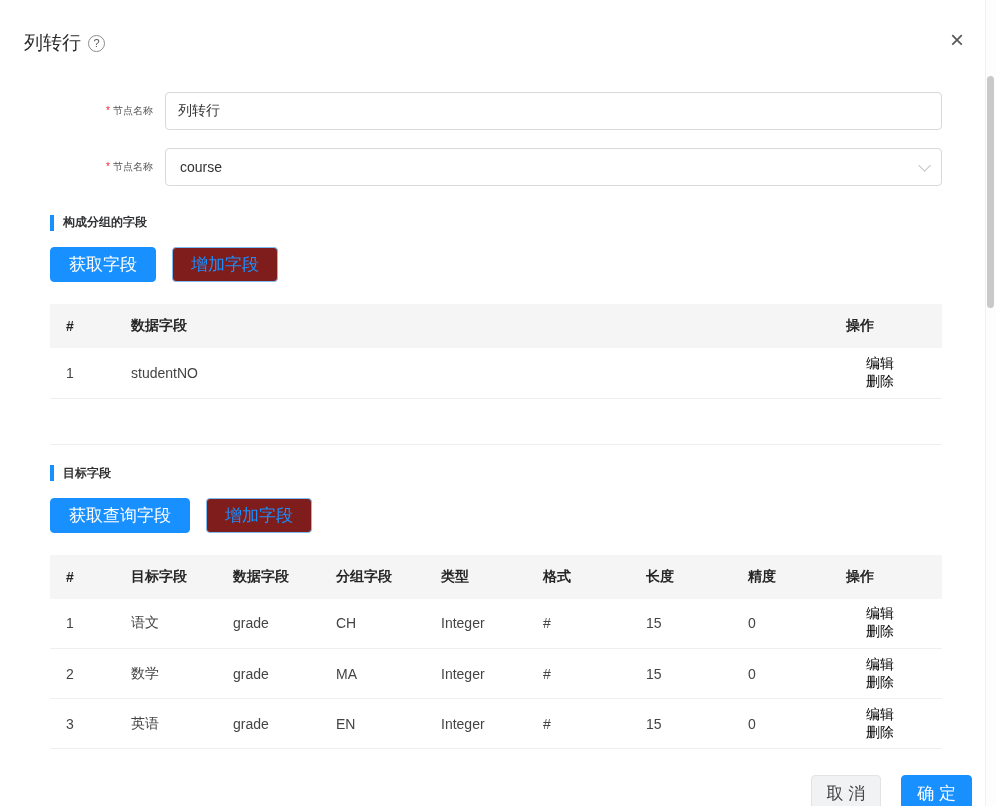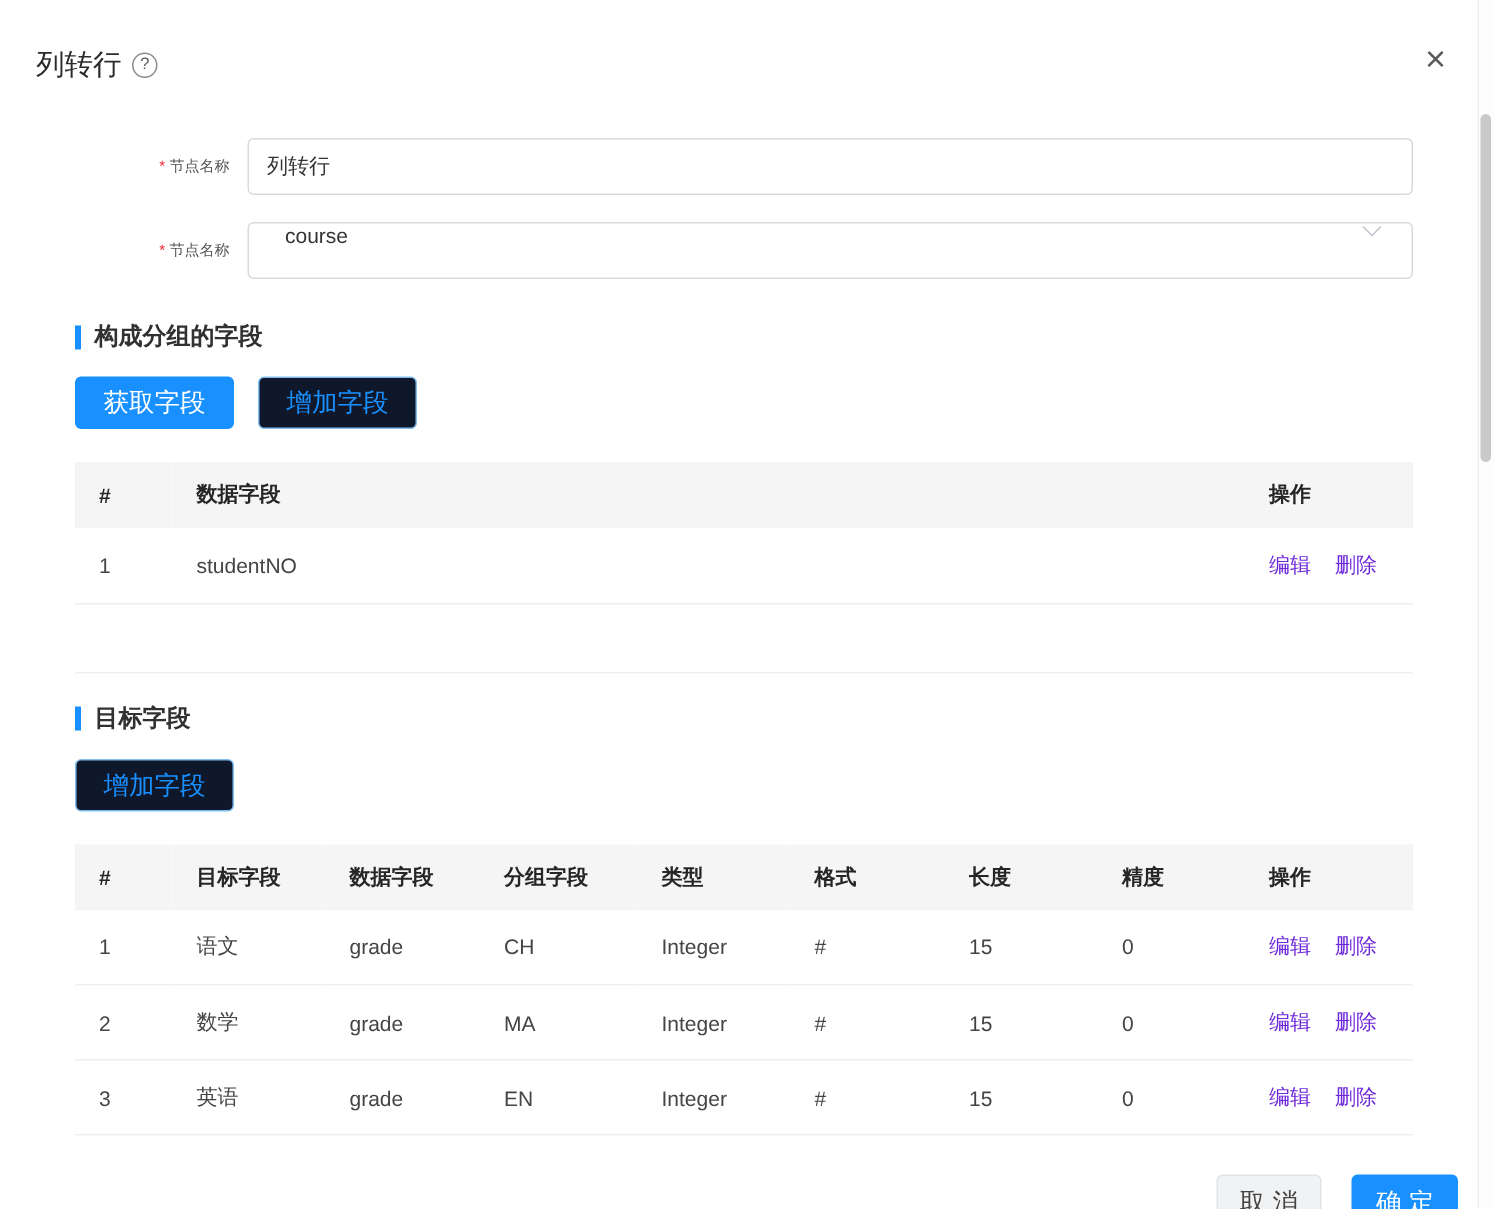--- a/index.html
+++ b/index.html
@@ -24,43 +24,43 @@
 
   
   .form { margin-top:36px; }
   .form-row { display:flex; align-items:center; margin-bottom:18px; }
   .form-label { width:115px; flex:none; text-align:right; padding-right:12px;
     font-size:10px; color:#555; }
   .req { color:#f5222d; margin-right:3px; }
   .text-input { flex:1; height:38px; border:1px solid #d9d9d9; border-radius:4px;
     padding:0 12px; font-size:14px; color:#333; outline:none; background:#fff; }
   .select-box { flex:1; height:38px; border:1px solid #d9d9d9; border-radius:4px;
-    padding:0 24px; font-size:14px; color:#333; background:#fff; display:flex;
-    align-items:flex-start; justify-content:space-between; cursor:pointer; }
+    padding:0 14px; font-size:14px; color:#333; background:#fff; display:flex;
+    align-items:center; justify-content:space-between; cursor:pointer; }
   .chevron { width:9px; height:9px; border-right:1.5px solid #c0c4cc;
     border-bottom:1.5px solid #c0c4cc; transform:rotate(45deg) translateY(-3px); }
 
   
   .section { margin-top:30px; }
-  .section-title { display:flex; align-items:center; gap:9px; font-size:16px;
+  .section-title { display:flex; align-items:center; gap:9px; font-size:12px;
     font-weight:700; color:#303133; }
   .title-bar { width:4px; height:16px; background:#1890ff; }
   .btn-row { margin-top:16px; display:flex; gap:16px; }
   .btn { height:35px; padding:0 18px; border-radius:4px; font-size:17px;
     cursor:pointer; border:1px solid transparent; }
   .btn-primary { background:#1890ff; border-color:#1890ff; color:#fff; }
-  .btn-ghost { background:#0f172a; border-color:#7ebdf2; color:#1890ff; }
+  .btn-ghost { background:#7f1d1d; border-color:#7ebdf2; color:#1890ff; }
 
   
   table { width:100%; border-collapse:collapse; table-layout:fixed; margin-top:22px; }
   th { background:#f5f5f5; height:44px; text-align:left; padding:0 16px;
     font-size:14px; font-weight:700; color:#262626; }
   td { height:50px; padding:0 16px; font-size:14px; color:#444;
     border-bottom:1px solid #efefef; background:#fff; }
-  .action-link { color:#6d28d9; text-decoration:none; margin-right:16px; cursor:pointer; }
+  .action-link { color:#000000; text-decoration:none; margin-right:16px; cursor:pointer;margin-left:20px; }
   .action-link:last-child { margin-right:0; }
   .table-gap { height:46px; border-bottom:1px solid #efefef; }
 
   
   .footer { display:flex; justify-content:flex-end; align-items:center; gap:20px;
     padding:0 24px; margin-top:26px; }
   .btn-cancel { background:#f1f2f4; border-color:#e2e3e5; color:#444;
     height:36px; padding:0 15px; }
   .btn-ok { background:#1890ff; border-color:#1890ff; color:#fff;
     height:36px; padding:0 15px; }
@@ -139,20 +139,21 @@
       </table>
       <div class="table-gap"></div>
     </div>
 
     <div class="section" style="margin-top:20px;">
       <div class="section-title">
         <span class="title-bar"></span>
         <span>目标字段</span>
       </div>
       <div class="btn-row">
+        <button class="btn btn-primary">获取查询字段</button>
         <button class="btn btn-ghost">增加字段</button>
       </div>
 
       <table>
         <colgroup>
           <col style="width:65px">
             <col style="width:102px">
             <col style="width:103px">
           <col style="width:105px">
             <col style="width:102px">

